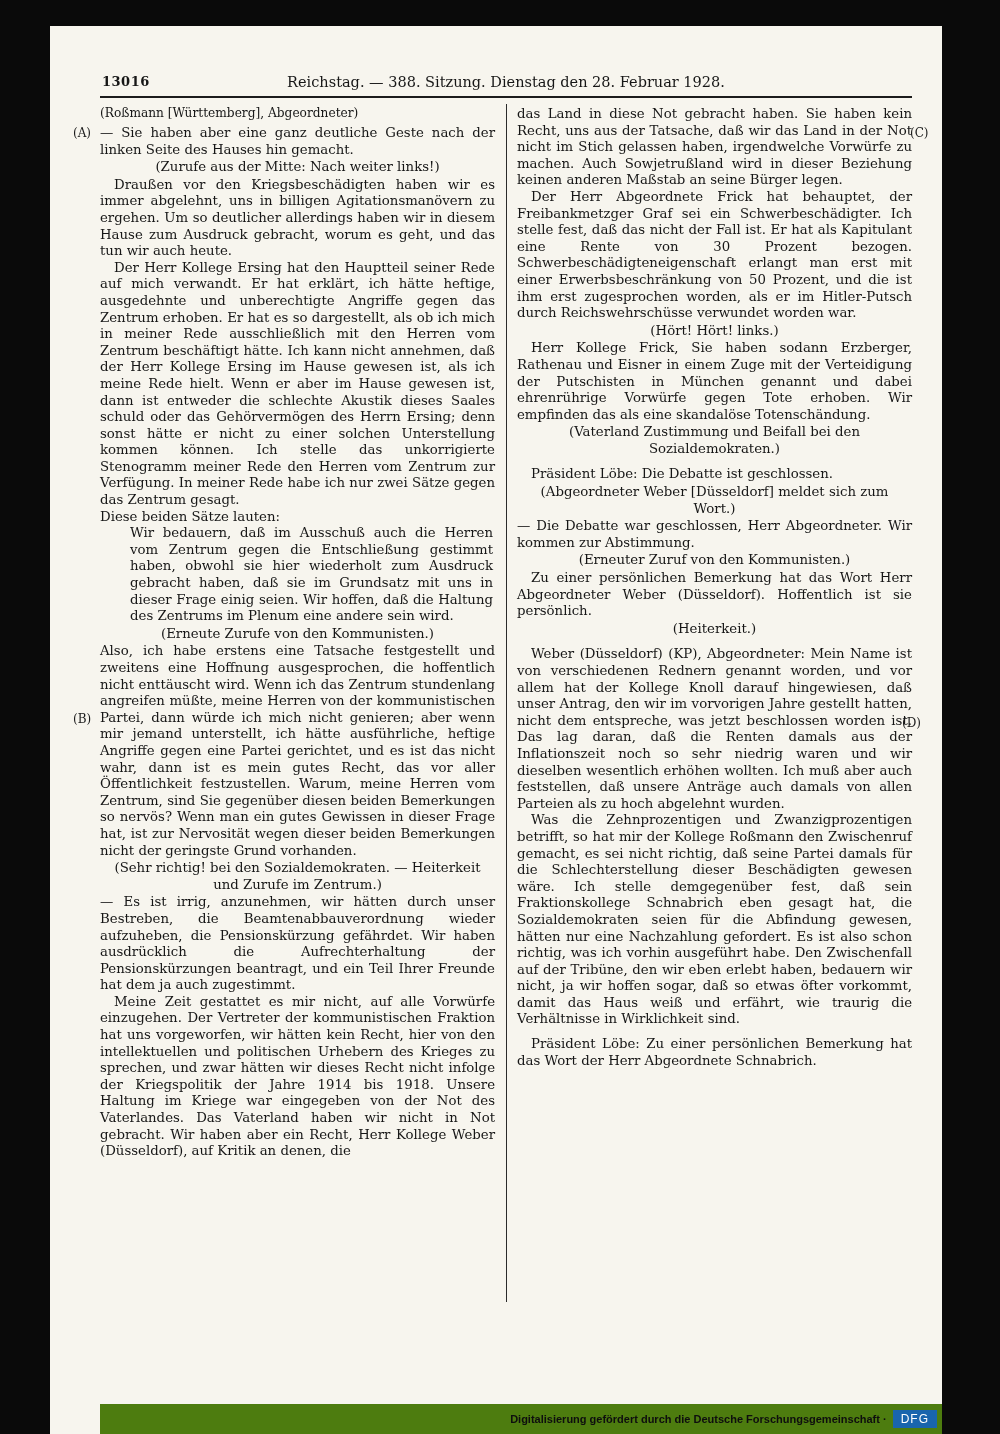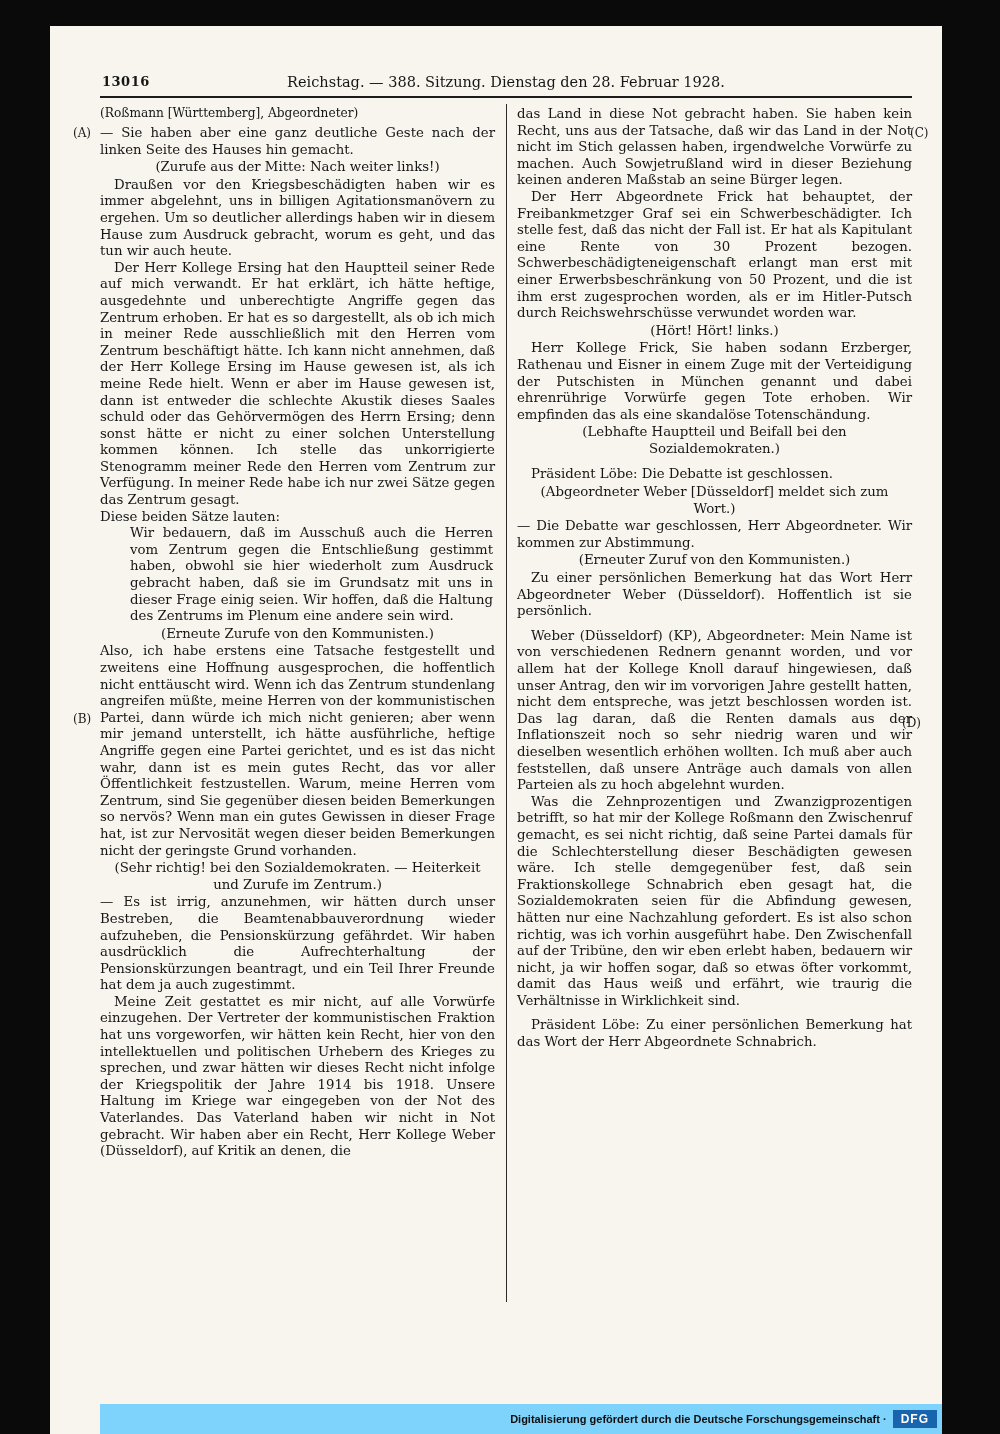--- a/index.html
+++ b/index.html
@@ -38,27 +38,27 @@
   .b { font-weight:normal; }
 
   .marker { position:absolute; font-size:12px; color:#1b1b1b; }
   .marker-a { left:23px;  top:100px; }
   .marker-b { left:23px;  top:686px; }
   .marker-c { left:860px; top:100px; }
   .marker-d { left:852px; top:690px; }
 
   .footer {
     position:absolute; left:50px; right:0; bottom:0; height:30px;
-    background:#7dd3fc;
+    background:#4d7c0f;
     display:flex; align-items:center; justify-content:flex-end;
     gap:6px; padding-right:5px;
   }
   .credit { font-family:"Liberation Sans", sans-serif; font-size:11px; font-weight:bold; color:#0e0e0e; }
   .dfg {
-    color:#ffffff; font-family:"Liberation Sans", sans-serif; font-weight:bold;
+    color:#ffffff; font-family:"Liberation Sans", sans-serif; font-weight:normal;
     font-size:12px; padding:2px 8px; letter-spacing:1px; background:#1965ad;
   }
 </style>
 </head>
 <body>
 
 <div class="scan-border scan-top"></div>
 <div class="scan-border scan-left"></div>
 <div class="scan-border scan-right"></div>
 
@@ -89,26 +89,27 @@
         <p class="blk interjection"><span>(Sehr richtig! bei den Sozialdemokraten. — Heiterkeit und Zurufe im Zentrum.)</span></p>
         <p class="blk flush"><span>— Es ist irrig, anzunehmen, wir hätten durch unser Bestreben, die Beamtenabbauverordnung wieder aufzuheben, die </span><span class="b">Pensionskürzung</span><span> gefährdet. Wir haben ausdrücklich die Aufrechterhaltung der Pensionskürzungen beantragt, und ein Teil Ihrer Freunde hat dem ja auch zugestimmt.</span></p>
         <p class="blk para"><span>Meine Zeit gestattet es mir nicht, auf alle Vorwürfe einzugehen. Der Vertreter der kommunistischen Fraktion hat uns vorgeworfen, wir hätten kein Recht, hier von den intellektuellen und politischen Urhebern des Krieges zu sprechen, und zwar hätten wir dieses Recht nicht infolge der Kriegspolitik der Jahre 1914 bis 1918. Unsere Haltung im Kriege war eingegeben von der Not des Vaterlandes. Das Vaterland haben wir nicht in Not gebracht. Wir haben aber ein Recht, Herr Kollege Weber (Düsseldorf), auf Kritik an denen, die</span></p>
       </div>
     <div class="divider"></div>
     <div class="col">
         <p class="blk flush"><span>das Land in diese Not gebracht haben. Sie haben kein Recht, uns aus der Tatsache, daß wir das Land in der Not nicht im Stich gelassen haben, irgendwelche Vorwürfe zu machen. Auch Sowjetrußland wird in dieser Beziehung keinen anderen Maßstab an seine Bürger legen.</span></p>
         <p class="blk para"><span>Der Herr Abgeordnete Frick hat behauptet, der Freibankmetzger Graf sei ein Schwerbeschädigter. Ich stelle fest, daß das nicht der Fall ist. Er hat als Kapitulant eine Rente von 30 Prozent bezogen. Schwerbeschädigteneigenschaft erlangt man erst mit einer Erwerbsbeschränkung von 50 Prozent, und die ist ihm erst zugesprochen worden, als er im Hitler-Putsch durch Reichswehrschüsse verwundet worden war.</span></p>
         <p class="blk interjection"><span>(Hört! Hört! links.)</span></p>
         <p class="blk para"><span>Herr Kollege Frick, Sie haben sodann Erzberger, Rathenau und Eisner in einem Zuge mit der Verteidigung der Putschisten in München genannt und dabei ehrenrührige Vorwürfe gegen Tote erhoben. Wir empfinden das als eine skandalöse Totenschändung.</span></p>
-        <p class="blk interjection"><span>(Lebhafte Hauptteil und Beifall bei den Sozialdemokraten.)</span></p>
+        <p class="blk interjection"><span>(Vaterland Zustimmung und Beifall bei den Sozialdemokraten.)</span></p>
         <p class="blk speaker"><span class="b">Präsident Löbe:</span><span> Die Debatte ist geschlossen.</span></p>
         <p class="blk interjection"><span>(Abgeordneter Weber [Düsseldorf] meldet sich zum Wort.)</span></p>
         <p class="blk flush"><span>— Die Debatte war geschlossen, Herr Abgeordneter. Wir kommen zur Abstimmung.</span></p>
         <p class="blk interjection"><span>(Erneuter Zuruf von den Kommunisten.)</span></p>
         <p class="blk para"><span>Zu einer persönlichen Bemerkung hat das Wort Herr Abgeordneter Weber (Düsseldorf). Hoffentlich ist sie persönlich.</span></p>
+        <p class="blk interjection"><span>(Heiterkeit.)</span></p>
         <p class="blk speaker"><span class="b">Weber</span><span> (Düsseldorf) (KP), Abgeordneter: Mein Name ist von verschiedenen Rednern genannt worden, und vor allem hat der Kollege Knoll darauf hingewiesen, daß unser Antrag, den wir im vorvorigen Jahre gestellt hatten, nicht dem entspreche, was jetzt beschlossen worden ist. Das lag daran, daß die Renten damals aus der Inflationszeit noch so sehr niedrig waren und wir dieselben wesentlich erhöhen wollten. Ich muß aber auch feststellen, daß unsere Anträge auch damals von allen Parteien als zu hoch abgelehnt wurden.</span></p>
         <p class="blk para"><span>Was die Zehnprozentigen und Zwanzigprozentigen betrifft, so hat mir der Kollege Roßmann den Zwischenruf gemacht, es sei nicht richtig, daß seine Partei damals für die Schlechterstellung dieser Beschädigten gewesen wäre. Ich stelle demgegenüber fest, daß sein Fraktionskollege Schnabrich eben gesagt hat, die Sozialdemokraten seien für die Abfindung gewesen, hätten nur eine Nachzahlung gefordert. Es ist also schon richtig, was ich vorhin ausgeführt habe. Den Zwischenfall auf der Tribüne, den wir eben erlebt haben, bedauern wir nicht, ja wir hoffen sogar, daß so etwas öfter vorkommt, damit das Haus weiß und erfährt, wie traurig die Verhältnisse in Wirklichkeit sind.</span></p>
         <p class="blk speaker"><span class="b">Präsident Löbe:</span><span> Zu einer persönlichen Bemerkung hat das Wort der Herr Abgeordnete Schnabrich.</span></p>
       </div>
   </div>
 
   <div class="footer">
     <span class="credit">Digitalisierung gefördert durch die Deutsche Forschungsgemeinschaft ·</span>
     <span class="dfg" style="background: rgb(25, 101, 173);">DFG</span>
   </div>

